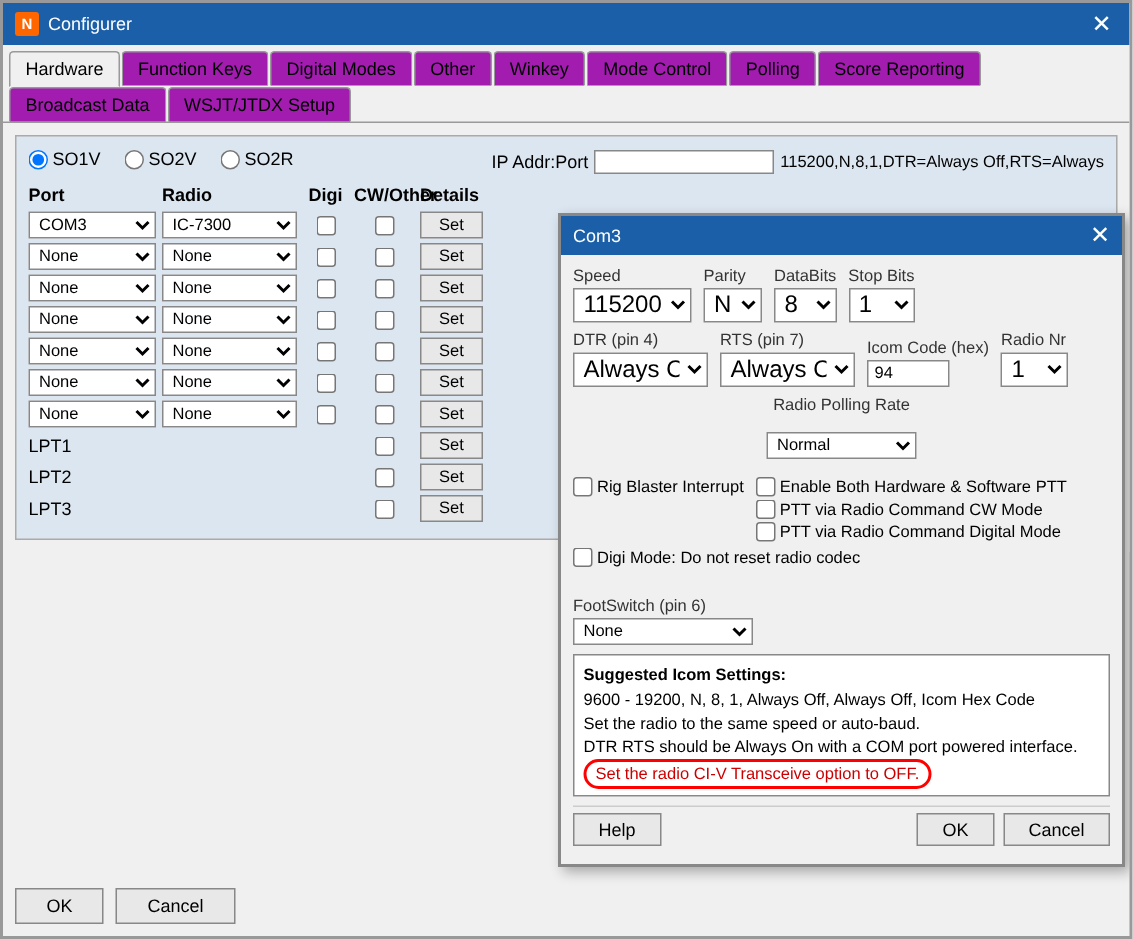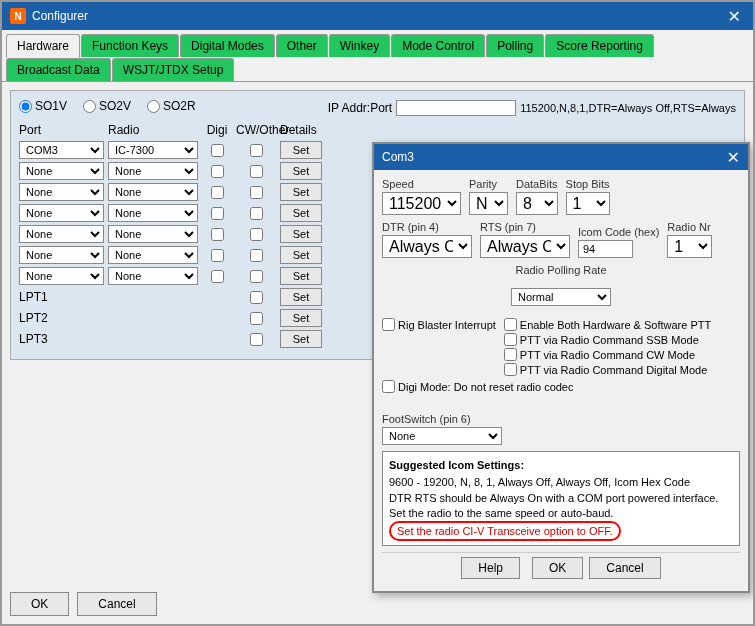--- a/index.html
+++ b/index.html
@@ -58,21 +58,21 @@
       border-bottom: 1px solid #999;
       padding: 4px 4px 0 4px;
       gap: 1px;
       flex-wrap: wrap;
     }
 
     .tab {
       padding: 4px 10px;
       border: 1px solid #999;
       border-bottom: none;
-      background: #22c55e;
+      background: #a21caf;
       cursor: pointer;
       border-radius: 3px 3px 0 0;
       font-size: 12px;
     }
 
     .tab.active {
       background: #f0f0f0;
       border-bottom: 1px solid #f0f0f0;
       margin-bottom: -1px;
       z-index: 1;
@@ -338,21 +338,21 @@
       background: white;
       border: 1px solid #888;
       padding: 6px;
       margin-bottom: 6px;
       font-size: 11px;
       line-height: 1.4;
     }
 
     .dialog-bottom {
       display: flex;
-      justify-content: center;
+      justify-content: space-between;
       align-items: center;
       padding: 4px 0;
       border-top: 1px solid #ccc;
       margin-top: 4px;
       gap: 12px;
     }
 
     .help-btn {
       background: #e8e8e8;
       border: 1px solid #888;
@@ -364,21 +364,21 @@
     .dialog-ok-btn, .dialog-cancel-btn {
       background: #e8e8e8;
       border: 1px solid #888;
       padding: 3px 16px;
       cursor: pointer;
       font-size: 12px;
     }
 
     .col-header {
       font-size: 12px;
-      font-weight: normal;
+      font-weight: bold;
     }
   </style>
 </head>
 <body>
 
 <div class="window">
 
   <div class="title-bar">
     <div class="title-bar-left">
       <div class="title-icon">N</div>
@@ -629,24 +629,20 @@
           <input type="checkbox" style="">
           <span>Rig Blaster Interrupt</span>
         </label>
         <div class="ptt-options">
           <label class="ptt-option">
             <input type="checkbox" style="">
             <span>Enable Both Hardware &amp; Software PTT</span>
           </label>
           <label class="ptt-option">
             <input type="checkbox" style="">
-            <span>PTT via Radio Command SSB Mode</span>
-          </label>
-          <label class="ptt-option">
-            <input type="checkbox" style="">
             <span>PTT via Radio Command CW Mode</span>
           </label>
           <label class="ptt-option">
             <input type="checkbox" style="">
             <span>PTT via Radio Command Digital Mode</span>
           </label>
         </div>
       </div>
 
       <div class="digi-mode-section">
@@ -661,22 +657,22 @@
         <select class="footswitch-select">
           <option>None</option>
           <option>PTT</option>
           <option>CW</option>
         </select>
       </div>
 
       <div class="suggested-box">
         <div style="font-weight:bold;margin-bottom:2px;">Suggested Icom Settings:</div>
         <div>9600 - 19200, N, 8, 1, Always Off, Always Off,  Icom Hex Code</div>
+        <div>Set the radio to the same speed or auto-baud.</div>
         <div>DTR  RTS should be Always On with a COM port powered interface.</div>
-        <div>Set the radio to the same speed or auto-baud.</div>
         <div style="margin-top:2px;">
           <span style="border: 2px solid red; border-radius: 12px; padding: 2px 6px; color: #cc0000;">Set the radio CI-V Transceive option to OFF.</span>
         </div>
       </div>
 
       <div class="dialog-bottom">
         <button class="help-btn">Help</button>
         <div style="display:flex; gap:6px;">
           <button class="dialog-ok-btn">OK</button>
           <button class="dialog-cancel-btn">Cancel</button>

